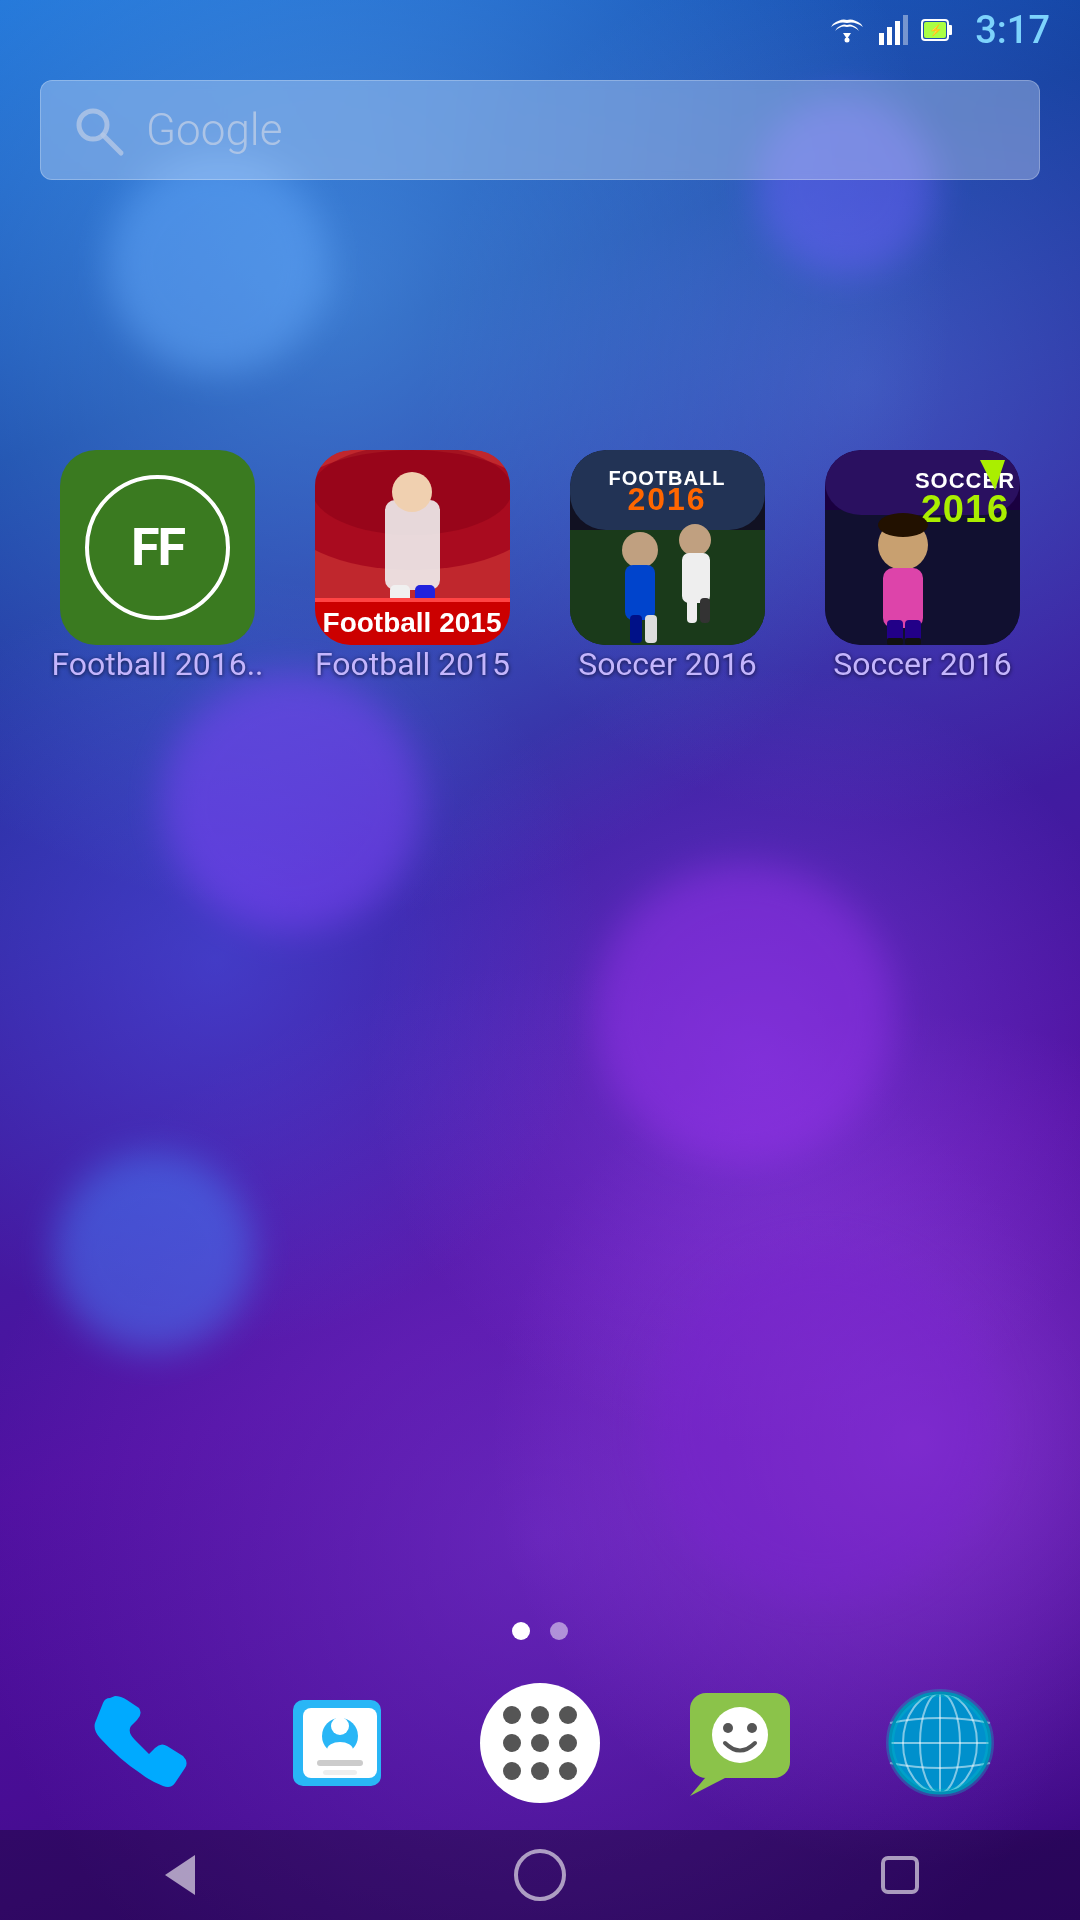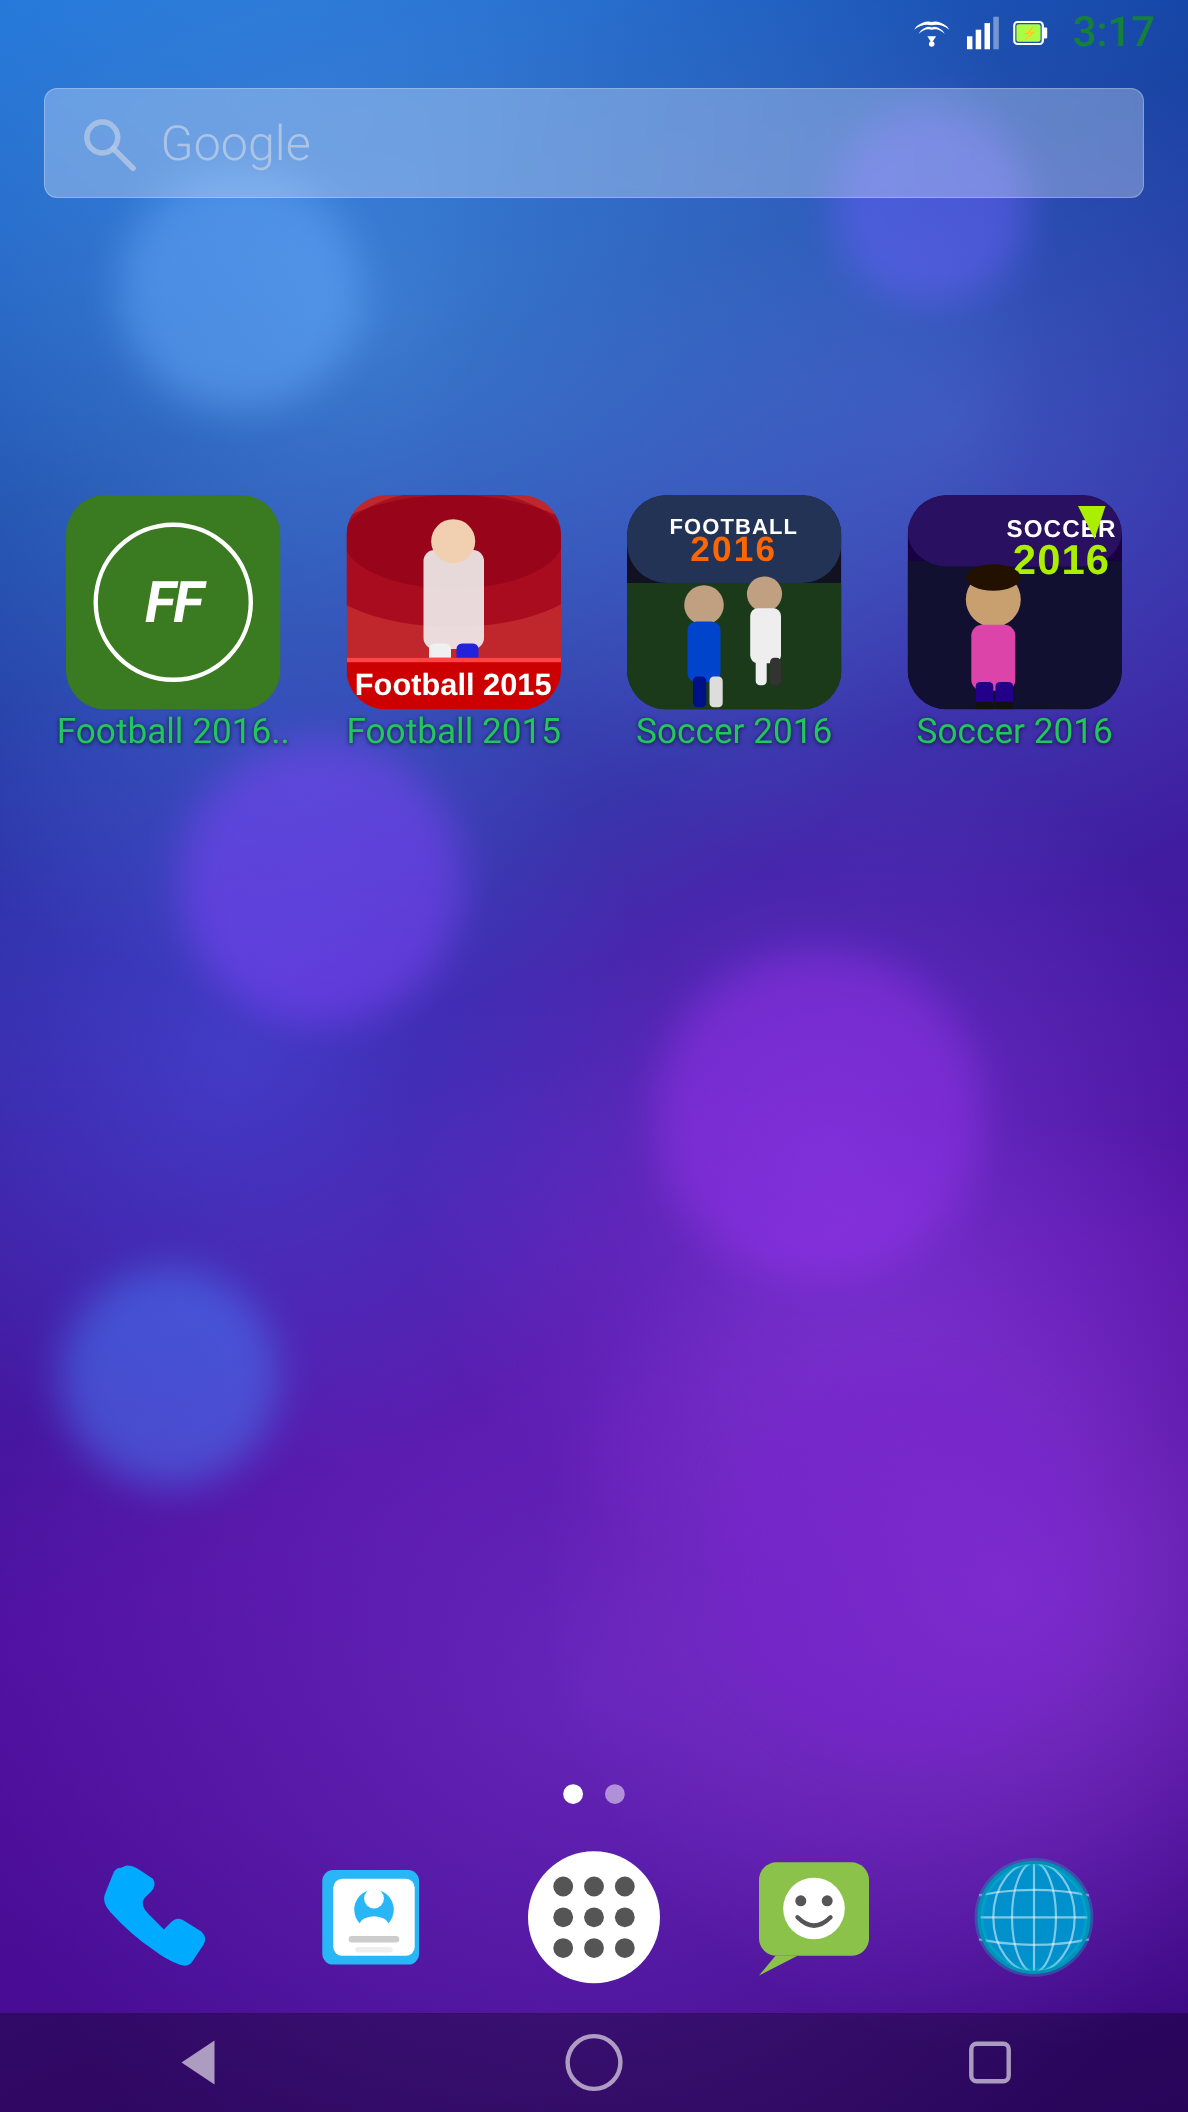--- a/index.html
+++ b/index.html
@@ -49,21 +49,21 @@
       z-index: 100;
     }
 
     .status-icons {
       display: flex;
       align-items: center;
       gap: 12px;
     }
 
     .status-time {
-      color: #15803d;
+      color: #7dd3fc;
       font-size: 38px;
       font-weight: 500;
       margin-left: 10px;
     }
 
     .wifi-icon {
       width: 40px;
       height: 30px;
     }
 
@@ -124,21 +124,21 @@
 
     .app-icon {
       width: 195px;
       height: 195px;
       border-radius: 36px;
       overflow: hidden;
       position: relative;
     }
 
     .app-label {
-      color: #22c55e;
+      color: #c4b5fd;
       font-size: 32px;
       text-align: center;
       text-shadow: 0 1px 4px rgba(0,0,0,0.7);
       white-space: nowrap;
     }
 
     
     .icon-ff {
       background: #3a7a20;
       display: flex;
@@ -154,21 +154,20 @@
       border: 4px solid white;
       display: flex;
       align-items: center;
       justify-content: center;
     }
     .icon-ff-text {
       color: white;
       font-size: 52px;
       font-weight: 700;
       letter-spacing: -2px;
-      font-style: italic;
     }
 
     
     .page-dots {
       position: absolute;
       bottom: 280px;
       left: 50%;
       transform: translateX(-50%);
       display: flex;
       gap: 20px;

